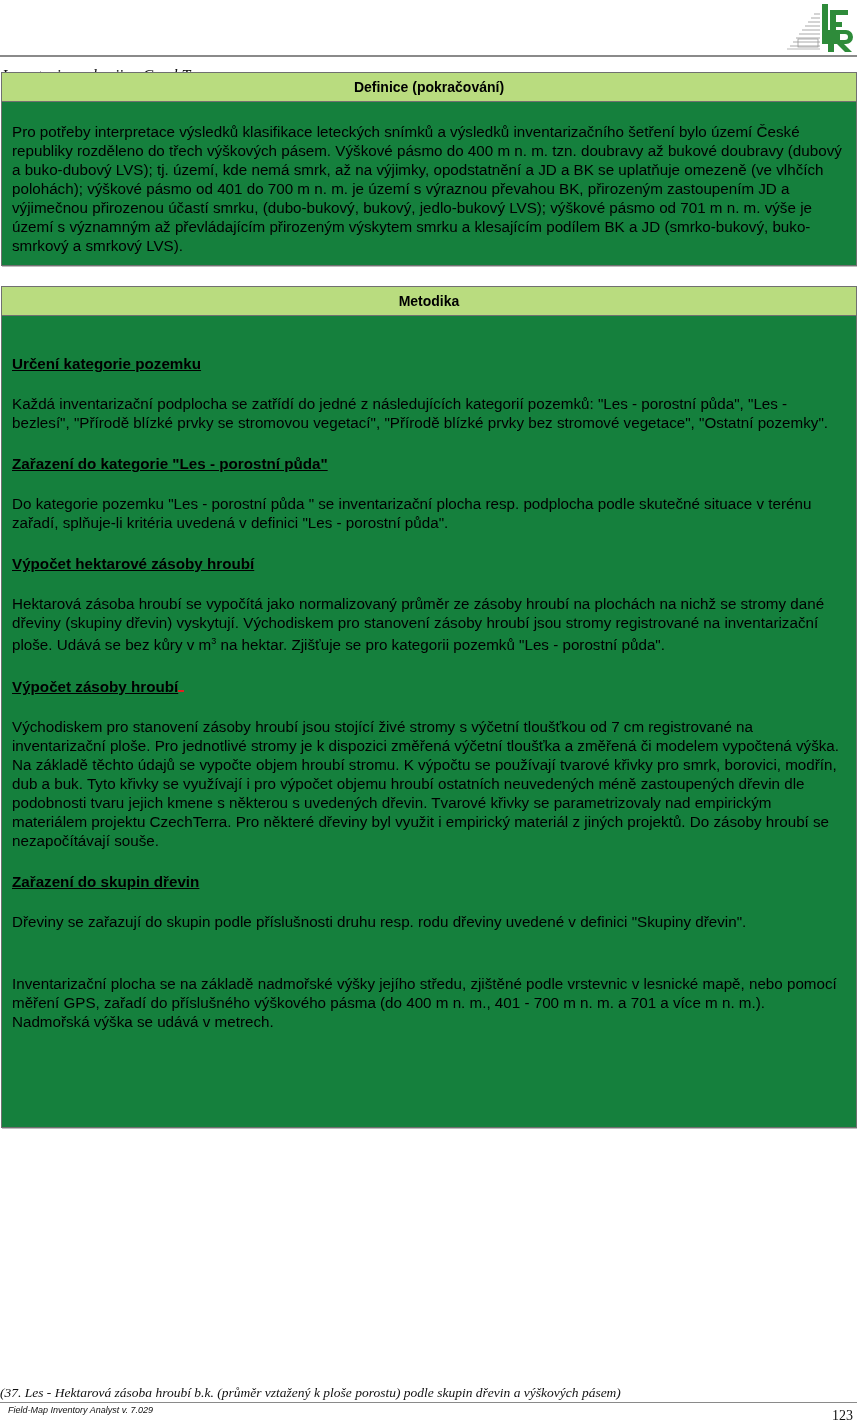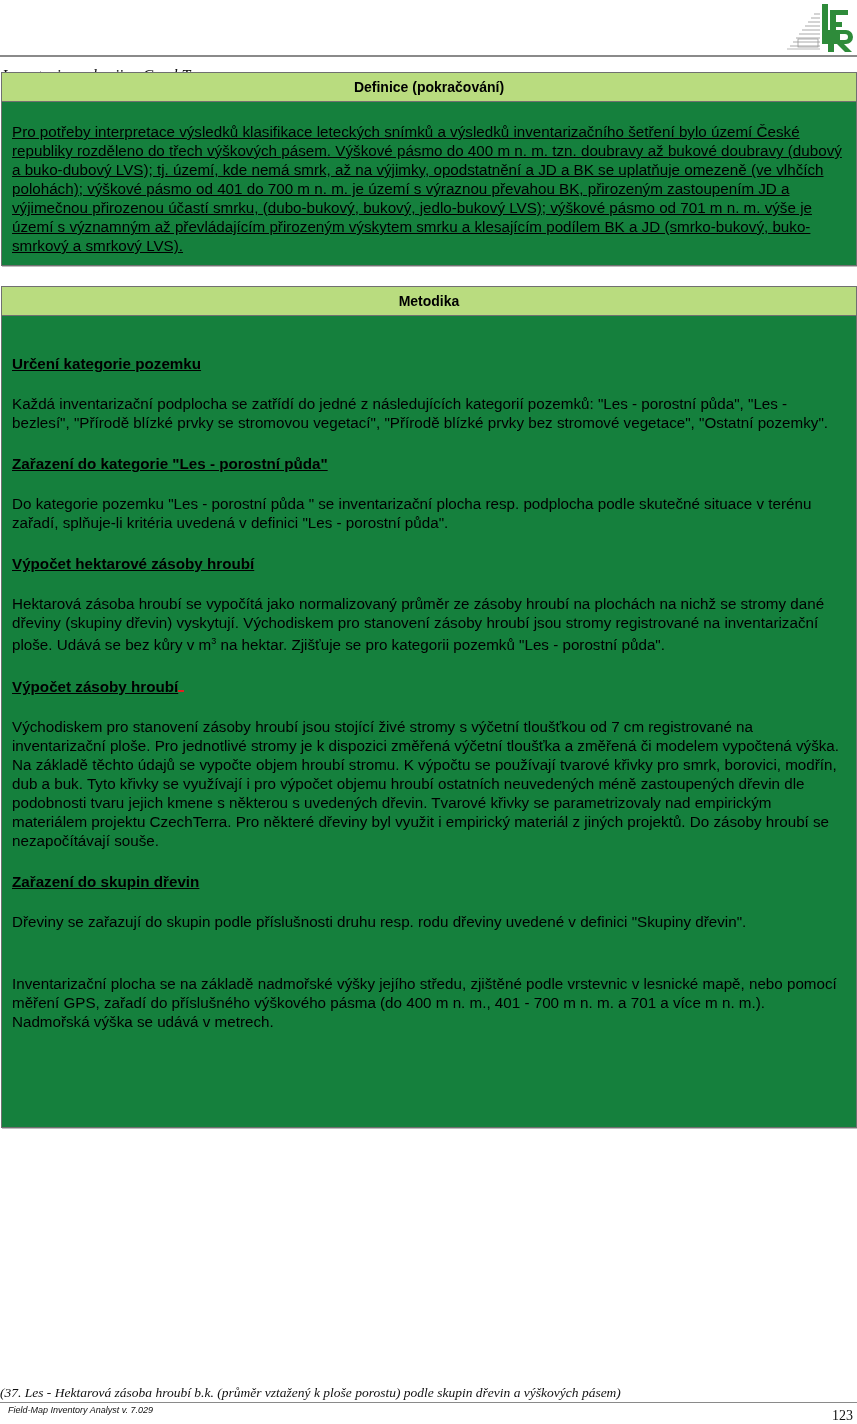--- a/index.html
+++ b/index.html
@@ -12,21 +12,21 @@
   .header-rule { position: absolute; left: 0; top: 55px; width: 857px; height: 2px; background: #8a8a8a; }
   .logo { position: absolute; left: 760px; top: 2px; width: 94px; height: 50px; }
 
   .section { position: absolute; left: 1px; width: 854px; border: 1px solid #707070;
              box-shadow: 1px 1px 0 #bdbdbd; background: #15803d; }
   .section-header { height: 28px; background: #b9dc7f; border-bottom: 1px solid #707070;
                     text-align: center; font-weight: bold; font-size: 14px; line-height: 29px; }
   .section-body { padding: 0 10px 0 10px; font-size: 15.2px; line-height: 19px; }
 
   #sec-def { top: 72px; height: 192px; }
-  #sec-def .section-body { padding-top: 20px; text-decoration: underline; }
+  #sec-def .section-body { padding-top: 20px; }
 
   #sec-met { top: 286px; height: 840px; }
   #sec-met .section-body { padding-top: 38px; }
 
   .sub-heading { font-weight: bold; text-decoration: underline; font-size: 15.2px; margin: 0; line-height: 19px; }
   .para { margin: 0; }
   .gap-h { height: 21px; }
   .gap-p { height: 22px; }
   .red-tail { display: inline-block; width: 6px; border-bottom: 2px solid #e02020; height: 14px; vertical-align: baseline; }
 

